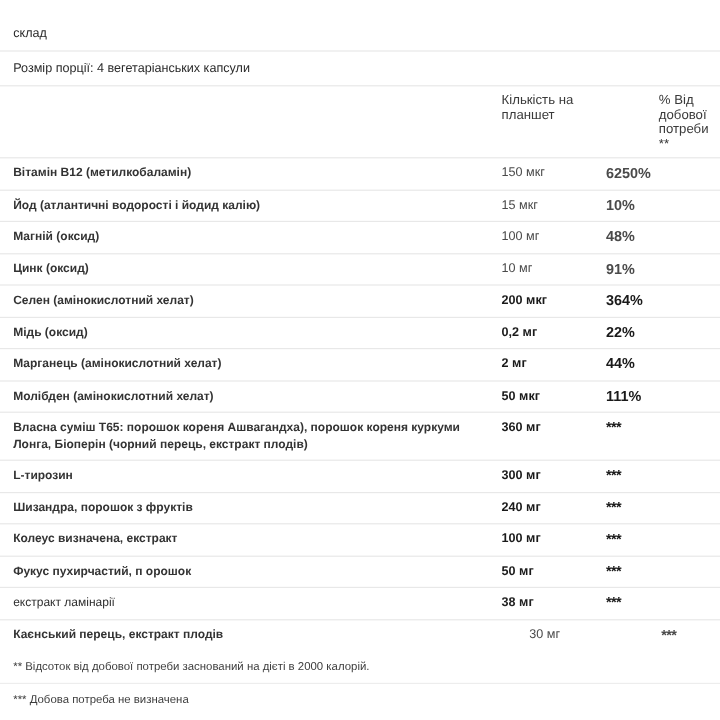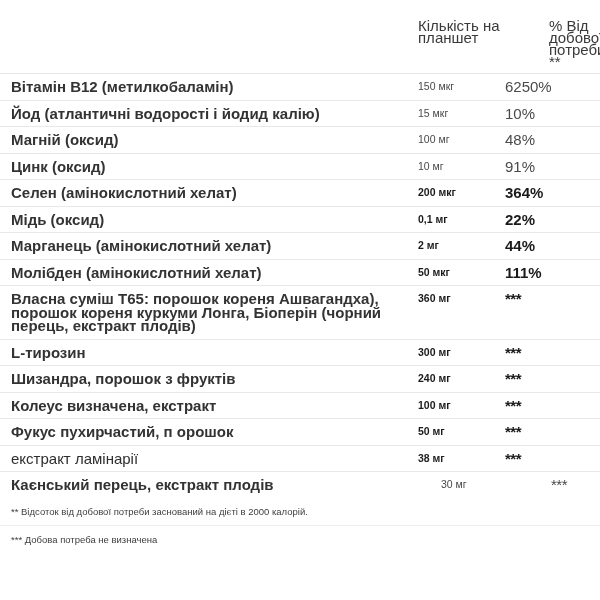--- a/index.html
+++ b/index.html
@@ -30,36 +30,37 @@
     box-sizing: border-box;
     border-bottom: 1px solid #e8e8e8;
     padding: 6px 10px 6px 11px;
     min-height: 24px;
   }
   .row.no-line { border-bottom: none; gap: 23px; }
 
   .row .name {
     flex: 0 0 407px;
     max-width: 407px;
-    font-size: 15px;
+    font-size: 10px;
     line-height: 13.5px;
     padding-right: 6px;
     box-sizing: border-box;
   }
   .row .amount {
     flex: 0 0 87px;
     font-size: 10.5px;
     line-height: 13.5px;
     box-sizing: border-box;
   }
   .row .dv {
     flex: 1 1 auto;
-    font-size: 15px;
+    font-size: 12px;
     line-height: 13.5px;
     box-sizing: border-box;
+    font-weight: bold;
   }
 
   
   .intro-row {
     display: block;
     border-bottom: 1px solid #e8e8e8;
     padding: 7px 10px 7px 11px;
     font-size: 10.5px;
     line-height: 14px;
     color: #2b2b2b;
@@ -73,21 +74,21 @@
     display: flex;
     align-items: flex-start;
     border-bottom: 1px solid #e8e8e8;
     padding: 6px 10px 5px 11px;
     box-sizing: border-box;
   }
   .head-row .name { flex: 0 0 407px; max-width: 407px; }
   .head-row .amount { flex: 0 0 87px; }
   .head-row .dv { flex: 1 1 auto; margin-left: 44px; }
   .head-row .col-head {
-    font-size: 15px;
+    font-size: 11px;
     line-height: 12px;
     color: #3a3a3a;
     font-weight: 400;
   }
 
   
   .wt-light  { font-weight: 400; color: #4a4a4a; }
   .wt-semi   { font-weight: 700; color: #1a1a1a; }
   .wt-mid    { font-weight: 700; color: #222222; }
   .nm-light  { font-weight: 700; color: #333333; }
@@ -106,21 +107,23 @@
   }
   .footnote.last { border-bottom: none; }
 </style>
 </head>
 <body>
 
 <div class="label-panel">
 
   <div class="spacer-top"></div>
 
-
+  <div class="intro-row">склад</div>
+
+  <div class="intro-row">Розмір порції: 4 вегетаріанських капсули</div>
 
 
   <div class="head-row">
     <div class="name col-head"></div>
     <div class="amount col-head">Кількість на планшет</div>
     <div class="dv col-head">% Від добової потреби **</div>
   </div>
 
   <div id="facts-rows">
       <div class="row">
@@ -143,21 +146,21 @@
         <div class="amount wt-light">10 мг</div>
         <div class="dv wt-light">91%</div>
       </div>
       <div class="row">
         <div class="name nm-light">Селен (амінокислотний хелат)</div>
         <div class="amount wt-semi">200 мкг</div>
         <div class="dv wt-semi">364%</div>
       </div>
       <div class="row">
         <div class="name nm-light">Мідь (оксид)</div>
-        <div class="amount wt-semi">0,1 мг</div>
+        <div class="amount wt-semi">0,2 мг</div>
         <div class="dv wt-semi">22%</div>
       </div>
       <div class="row">
         <div class="name nm-light">Марганець (амінокислотний хелат)</div>
         <div class="amount wt-semi">2 мг</div>
         <div class="dv wt-semi">44%</div>
       </div>
       <div class="row">
         <div class="name nm-light">Молібден (амінокислотний хелат)</div>
         <div class="amount wt-semi">50 мкг</div>

